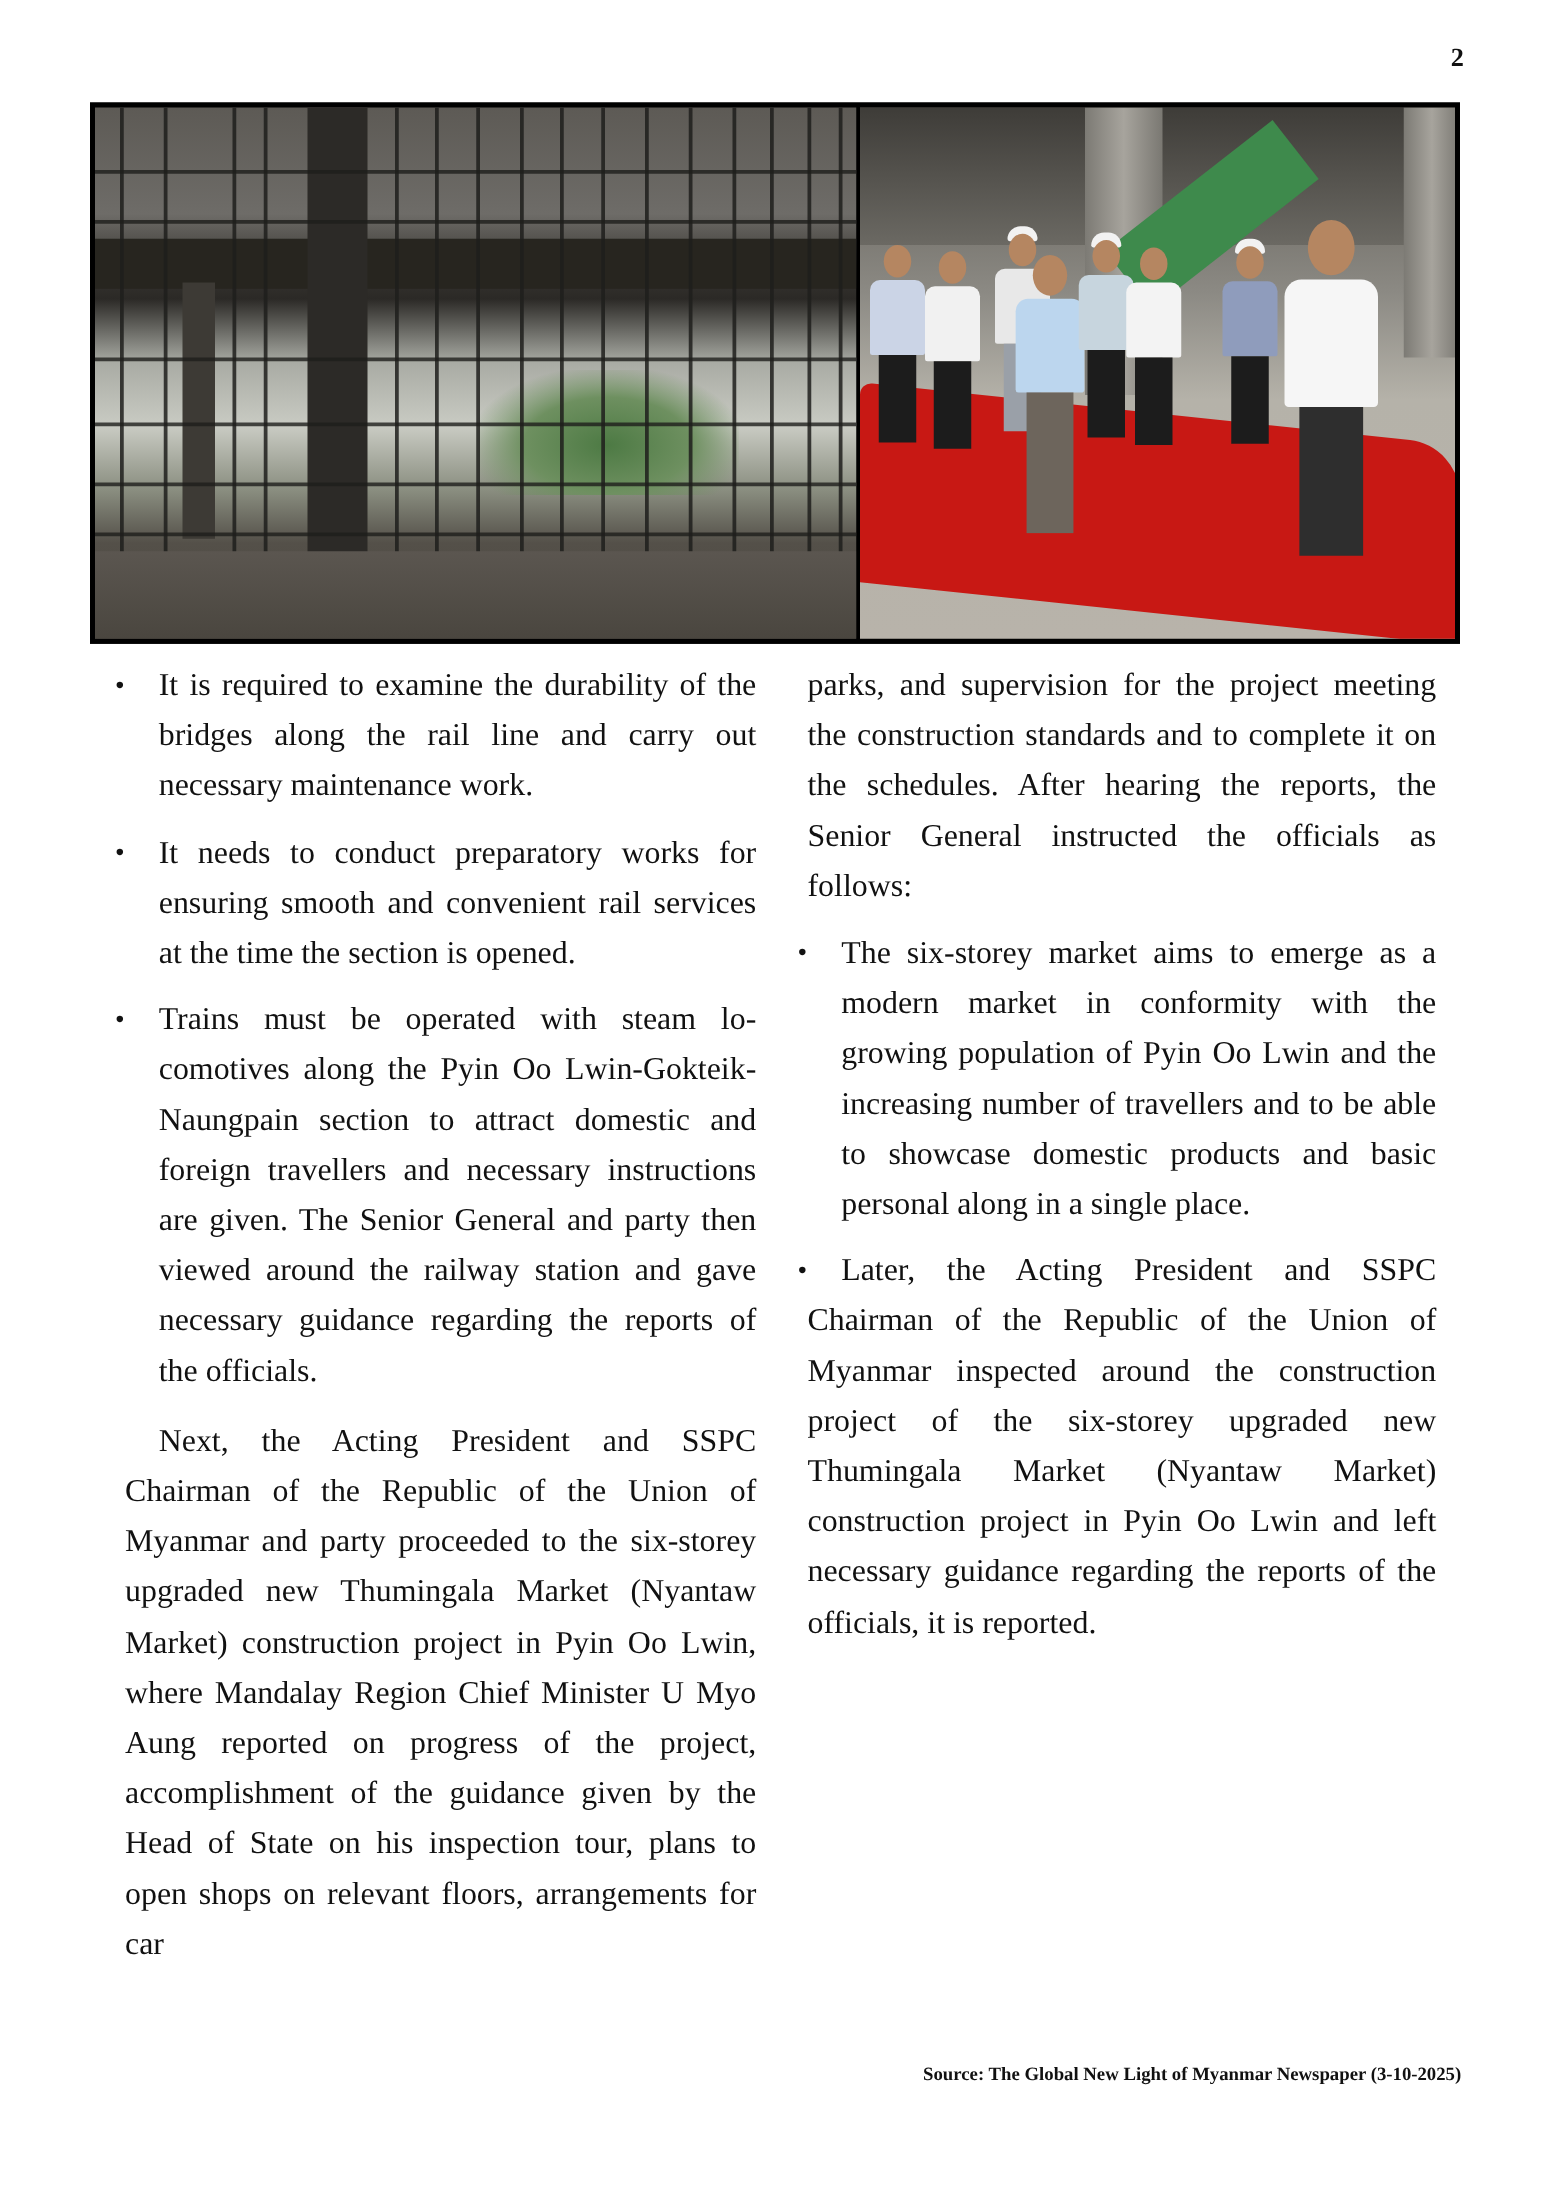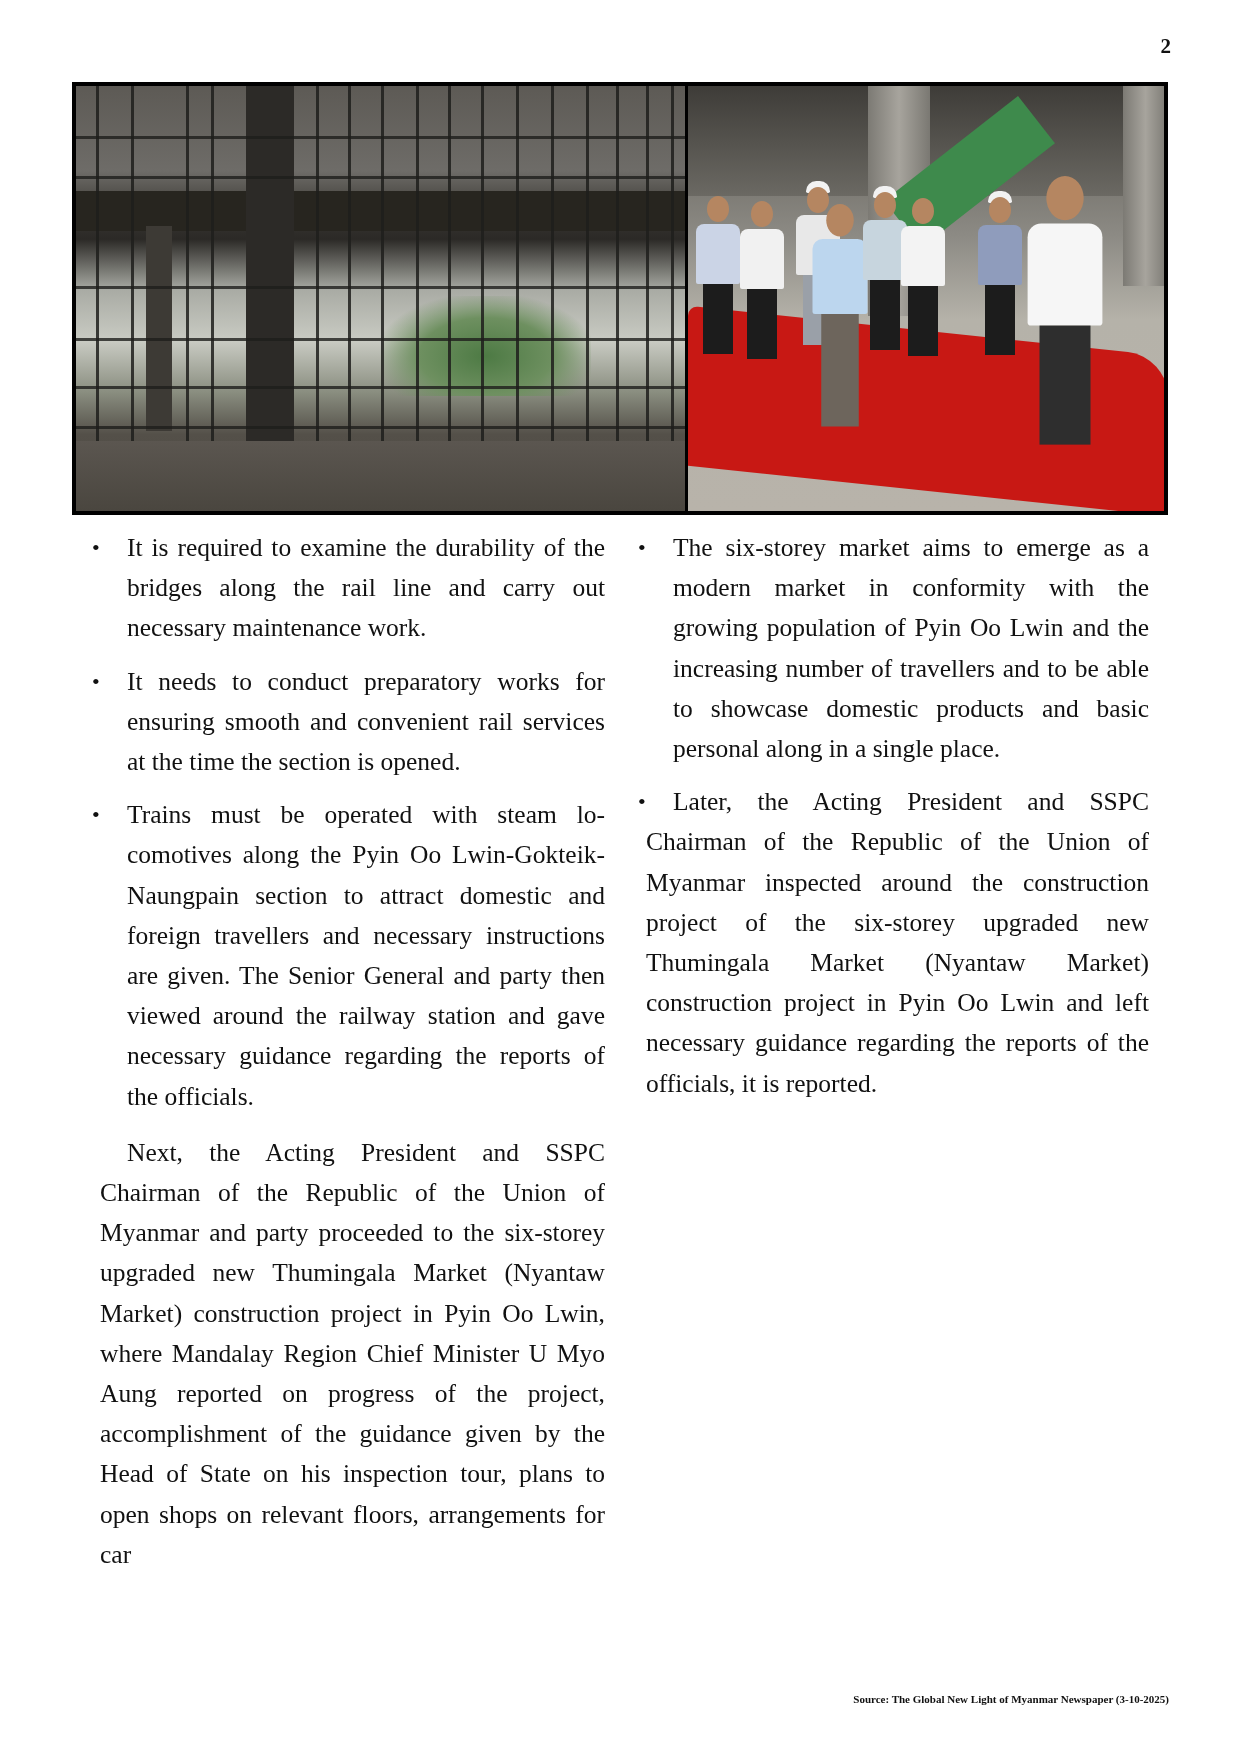--- a/index.html
+++ b/index.html
@@ -182,22 +182,22 @@
   p.para {
     margin: 0;
     text-indent: 27px;
   }
   .col-left p.para { margin-top: 16px; }
   .col-right p.first { text-indent: 0; margin-bottom: 13px; }
   .col-right p.para.later { margin-top: 0; }
   .source {
     position: absolute;
     right: 72px;
-    top: 1693px;
-    font-size: 11px;
+    top: 1652px;
+    font-size: 15px;
     font-weight: bold;
     font-family: "Liberation Serif", serif;
   }
 </style>
 </head>
 <body>
 
 <div class="page-number">2</div>
 
 <div class="photo-frame">
@@ -294,20 +294,21 @@
     </li>
     <li>
       <span class="bullet">•</span>
       <span>Trains must be operated with steam lo­comotives along the Pyin Oo Lwin-Gokteik-Naungpain section to attract domestic and foreign travellers and nec­essary instructions are given. The Sen­ior General and party then viewed around the railway station and gave necessary guidance regarding the re­ports of the officials.</span>
     </li>
   </ul>
   <p class="para">Next, the Acting President and SSPC Chairman of the Republic of the Union of Myanmar and party proceeded to the six-storey upgraded new Thumingala Market (Nyantaw Market) construction project in Pyin Oo Lwin, where Mandalay Region Chief Minister U Myo Aung reported on progress of the project, accomplishment of the guidance given by the Head of State on his inspection tour, plans to open shops on relevant floors, arrangements for car</p>
 </div>
 
 <div class="col col-right">
+  <p class="para first">parks, and supervision for the project meeting the construction standards and to complete it on the schedules. After hearing the reports, the Senior General instructed the officials as follows:</p>
   <ul class="bullets">
     <li>
       <span class="bullet">•</span>
       <span>The six-storey market aims to emerge as a modern market in conformity with the growing population of Pyin Oo Lwin and the increasing number of trav­ellers and to be able to showcase do­mestic products and basic personal along in a single place.</span>
     </li>
     <li>
       <span class="bullet">•</span>
     </li>
   </ul>
   <p class="para later">Later, the Acting President and SSPC Chairman of the Republic of the Union of Myanmar inspected around the construc­tion project of the six-storey upgraded new Thumingala Market (Nyantaw Market) construction project in Pyin Oo Lwin and left necessary guidance regarding the re­ports of the officials, it is reported.</p>

